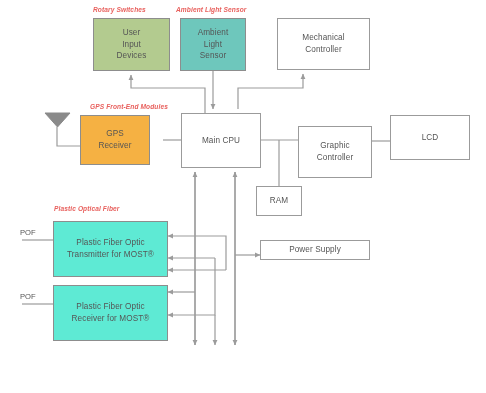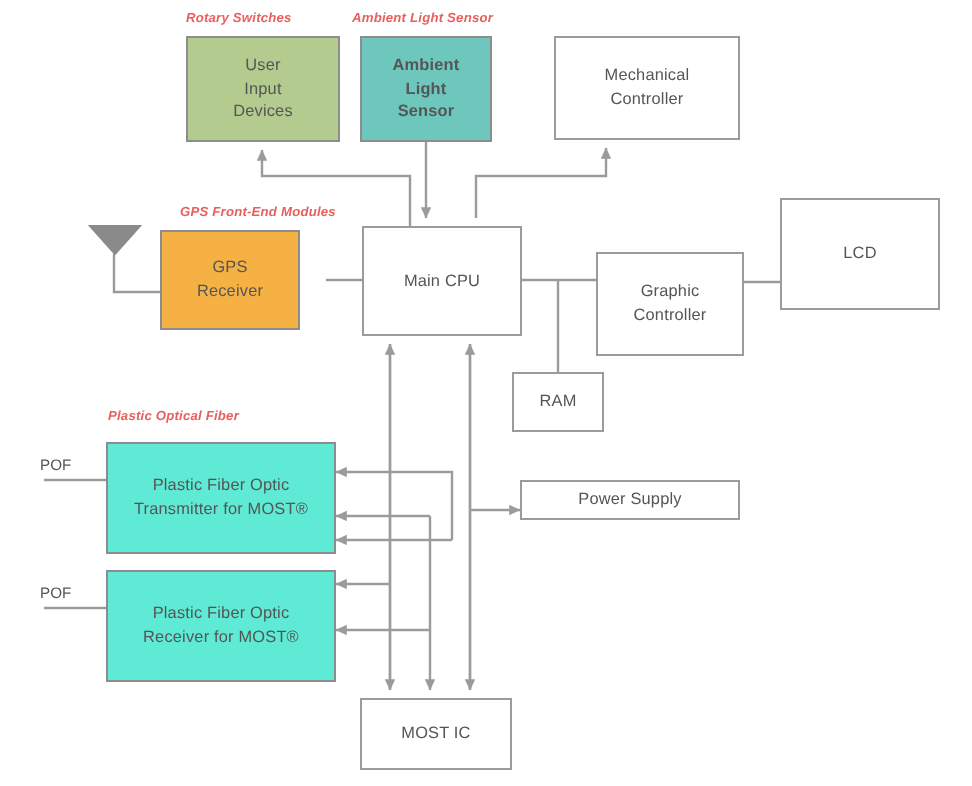--- a/index.html
+++ b/index.html
@@ -9,21 +9,21 @@
 
   svg#wires{position:absolute;left:0;top:0;width:486px;height:393px;}
 
   .blk{position:absolute;box-sizing:border-box;border:1.6px solid #9b9b9b;
        background:#ffffff;display:flex;align-items:center;justify-content:center;
        text-align:center;color:#555555;font-size:8.2px;line-height:1.45;
        letter-spacing:.1px;padding:1px 2px;}
   .blk span{display:block;}
 
   .b-green{background:#b3cb8f;border-color:#8d8d8d;}
-  .b-teal{background:#6ec7bc;border-color:#8d8d8d;font-weight:bold;}
+  .b-teal{background:#6ec7bc;border-color:#8d8d8d;}
   .b-orange{background:#f5b143;border-color:#8d8d8d;}
   .b-blue{background:#5eead4;border-color:#8d8d8d;}
 
   .redlbl{position:absolute;color:#e8605d;font-size:6.6px;font-style:italic;
           font-weight:600;white-space:nowrap;letter-spacing:.1px;}
   .poflbl{position:absolute;color:#555555;font-size:7.6px;white-space:nowrap;}
 
   .antenna{position:absolute;}
 </style>
 </head>
@@ -100,43 +100,40 @@
   </div>
 
   <div class="blk" style="left:181px;top:113px;width:80px;height:55px;">
     <span>Main CPU</span>
   </div>
 
   <div class="blk" style="left:298px;top:126px;width:74px;height:52px;">
     <span>Graphic<br>Controller</span>
   </div>
 
-  <div class="blk" style="left:390px;top:99px;width:80px;height:56px;">
+  <div class="blk" style="left:390px;top:115px;width:80px;height:45px;">
     <span>LCD</span>
   </div>
 
   <div class="blk" style="left:256px;top:186px;width:46px;height:30px;">
     <span>RAM</span>
   </div>
 
   <div class="blk b-blue" style="left:53px;top:221px;width:115px;height:56px;">
     <span>Plastic Fiber Optic<br>Transmitter for MOST®</span>
   </div>
 
   <div class="blk b-blue" style="left:53px;top:285px;width:115px;height:56px;">
     <span>Plastic Fiber Optic<br>Receiver for MOST®</span>
   </div>
 
   <div class="blk" style="left:260px;top:240px;width:110px;height:20px;">
     <span>Power Supply</span>
   </div>
 
-  <div class="blk" style="left:180px;top:349px;width:76px;height:36px;">
-    <span>MOST IC</span>
-  </div>
 
   <div class="redlbl" style="left:93px;top:6px;">Rotary Switches</div>
   <div class="redlbl" style="left:176px;top:6px;">Ambient Light Sensor</div>
   <div class="redlbl" style="left:90px;top:103px;">GPS Front-End Modules</div>
   <div class="redlbl" style="left:54px;top:205px;">Plastic Optical Fiber</div>
 
   <div class="poflbl" style="left:20px;top:228px;">POF</div>
   <div class="poflbl" style="left:20px;top:292px;">POF</div>
 
 </div>

